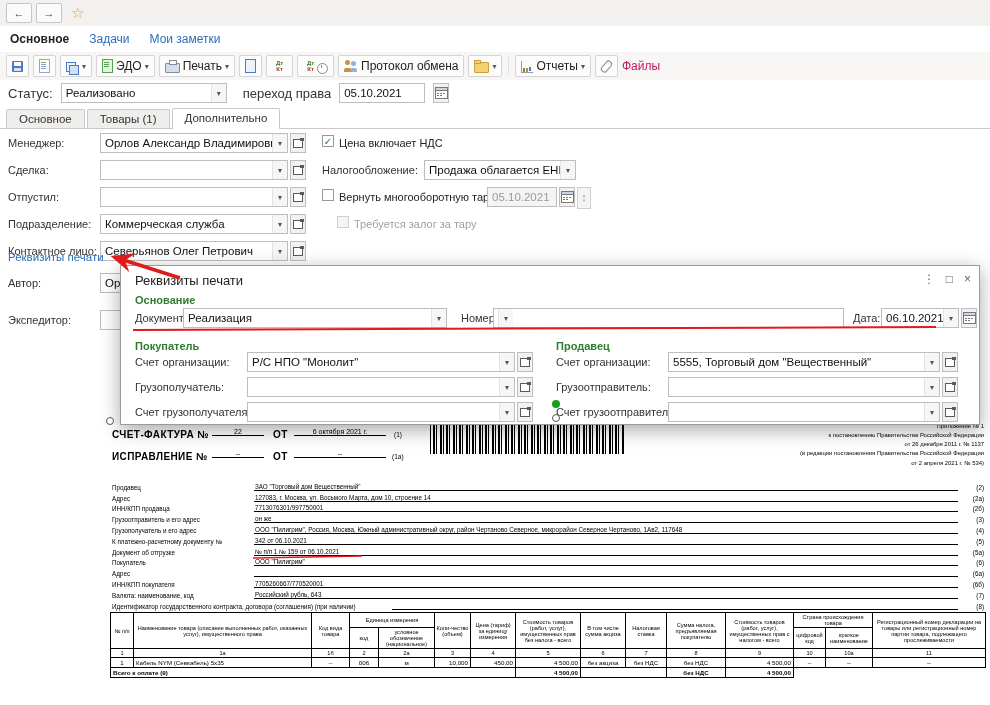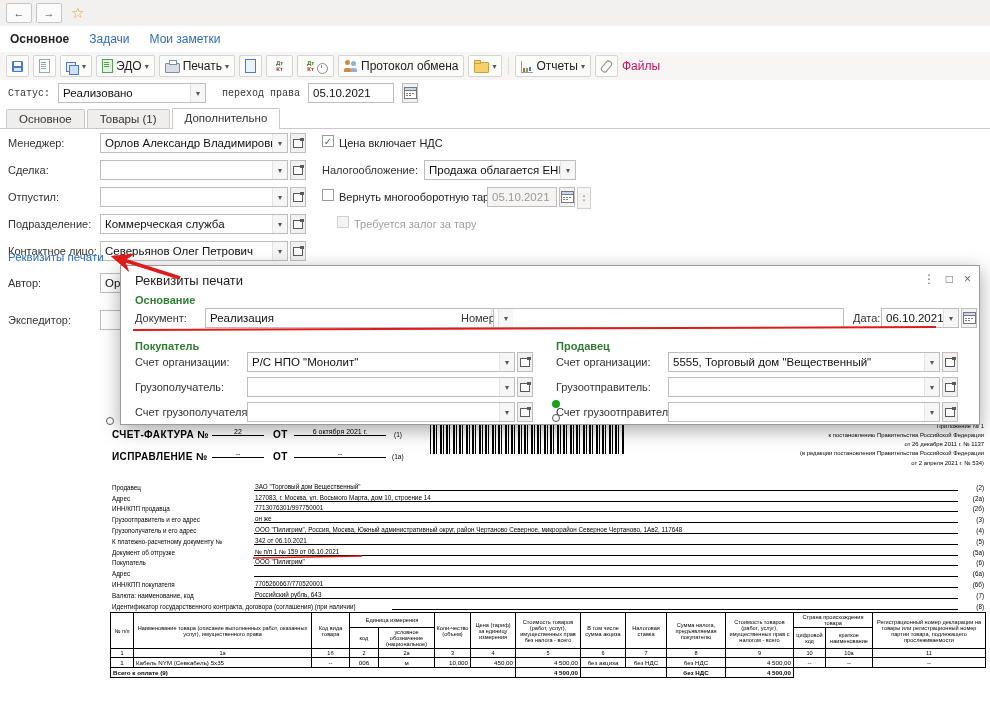--- a/index.html
+++ b/index.html
@@ -60,21 +60,21 @@
                   box-shadow:3px 0 0 #5cb85c,6px -1px 0 #4d79c7;}
   .i-clip{width:5px;height:11px;border:1.5px solid #8a8a8a;border-radius:3px;transform:rotate(40deg);margin:0 2px;}
   .i-cal{width:11px;height:10px;border:1px solid #777;background:#fff;}
   .i-cal::before{content:"";position:absolute;left:0;top:0;right:0;height:2px;background:#c9d7ea;border-bottom:1px solid #777;}
   .i-cal::after{content:"";position:absolute;left:1px;top:5px;width:2px;height:1px;background:#777;
                 box-shadow:3px 0 0 #777,6px 0 0 #777,0 2px 0 #777,3px 2px 0 #777;}
   .i-open{width:8px;height:7px;border:1px solid #5a5a5a;background:#fff;}
   .i-open::after{content:"";position:absolute;right:-2px;top:-2px;width:4px;height:3px;background:#5a5a5a;}
   
   .statusrow{position:absolute;top:80px;left:0;right:0;height:26px;display:flex;align-items:center;gap:8px;padding:0 8px;background:#fff;}
-  .slabel{font-size:10px;color:#333;font-family:Liberation Mono, monospace;}
+  .slabel{font-size:13px;color:#333;}
   .field{height:20px;border:1px solid #bdbdbd;background:#fff;display:flex;align-items:center;
          font-size:11.5px;padding-left:4px;box-sizing:border-box;cursor:text;}
   .field .val{flex:1;white-space:nowrap;overflow:hidden;color:#111;}
   .field.dis{background:#f5f4f2;color:#9a9a9a;}
   .field.dis .val{color:#9a9a9a;}
   .fbtn{width:14px;align-self:stretch;display:flex;align-items:center;justify-content:center;
         color:#555;font-size:8px;background:#f6f6f6;border-left:1px solid #e3e3e3;cursor:pointer;}
   .sqbtn{width:16px;height:20px;border:1px solid #bdbdbd;background:#f2f1ef;display:flex;
          align-items:center;justify-content:center;box-sizing:border-box;cursor:pointer;}
   .spin{width:12px;height:20px;border:1px solid #cfcfcf;background:#f5f4f2;display:flex;flex-direction:column;
@@ -191,21 +191,21 @@
       <span class="caret">▾</span>
     </button>
   <button class="tbtn">
       <span class="i i-clip"></span>
     </button>
   <span class="flink">Файлы</span>
 </div>
 
 <div class="statusrow">
   <span class="slabel">Статус:</span>
-  <div class="field" style="width:148px">
+  <div class="field" style="width:166px">
     <span class="val">Реализовано</span>
     <span class="fbtn">▾</span>
   </div>
   <span class="slabel" style="margin-left:8px">переход права</span>
   <div class="field" style="width:86px">
     <span class="val">05.10.2021</span>
   </div>
   <span class="sqbtn">
       <span class="i i-cal"></span>
     </span>
@@ -305,21 +305,21 @@
 
 <div class="dialog">
   <span class="dlg-title">Реквизиты печати</span>
   <span class="dlg-ic" style="right:44px">⋮</span>
   <span class="dlg-ic" style="right:26px">□</span>
   <span class="dlg-ic" style="right:8px">×</span>
 
   <span class="grp" style="left:14px;top:28px">Основание</span>
 
   <span class="dlabel" style="left:14px;top:46px">Документ:</span>
-  <div class="field abs" style="left:84px;top:42px;width:302px">
+  <div class="field abs" style="left:62px;top:42px;width:264px">
     <span class="val">Реализация</span>
     <span class="fbtn">▾</span>
   </div>
   <span class="dlabel" style="left:340px;top:46px">Номер:</span>
   <div class="field abs" style="left:372px;top:42px;width:351px">
     <span class="fbtn">▾</span>
   </div>
   <span class="dlabel" style="left:732px;top:46px">Дата:</span>
   <div class="field abs" style="left:760px;top:42px;width:78px">
     <span class="val">06.10.2021</span>

